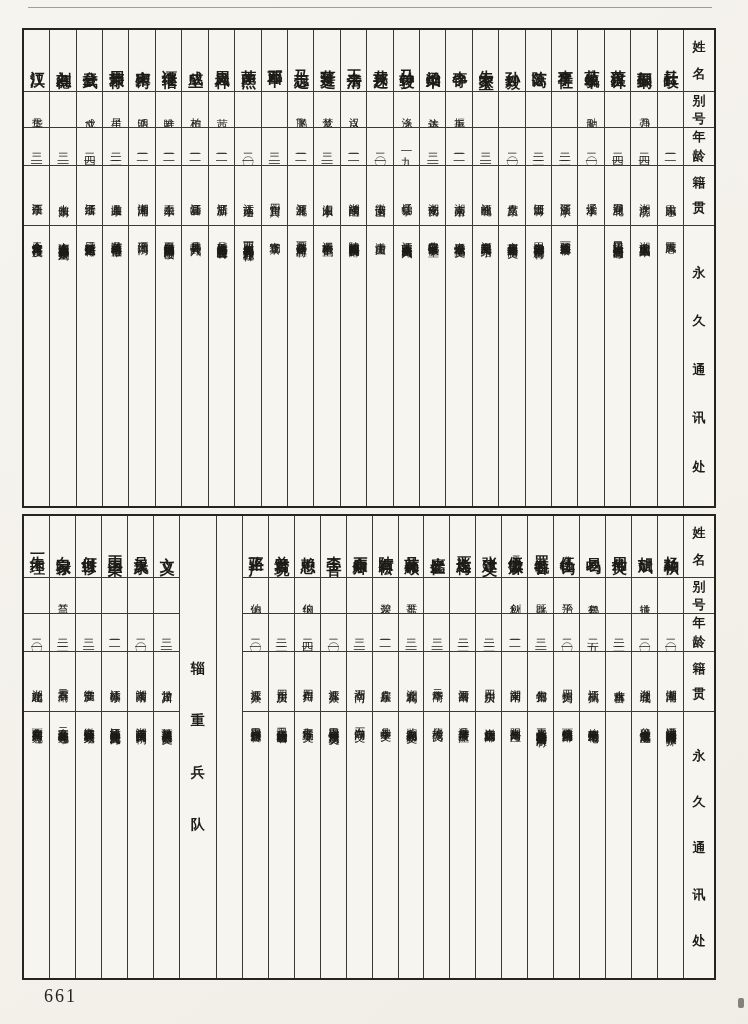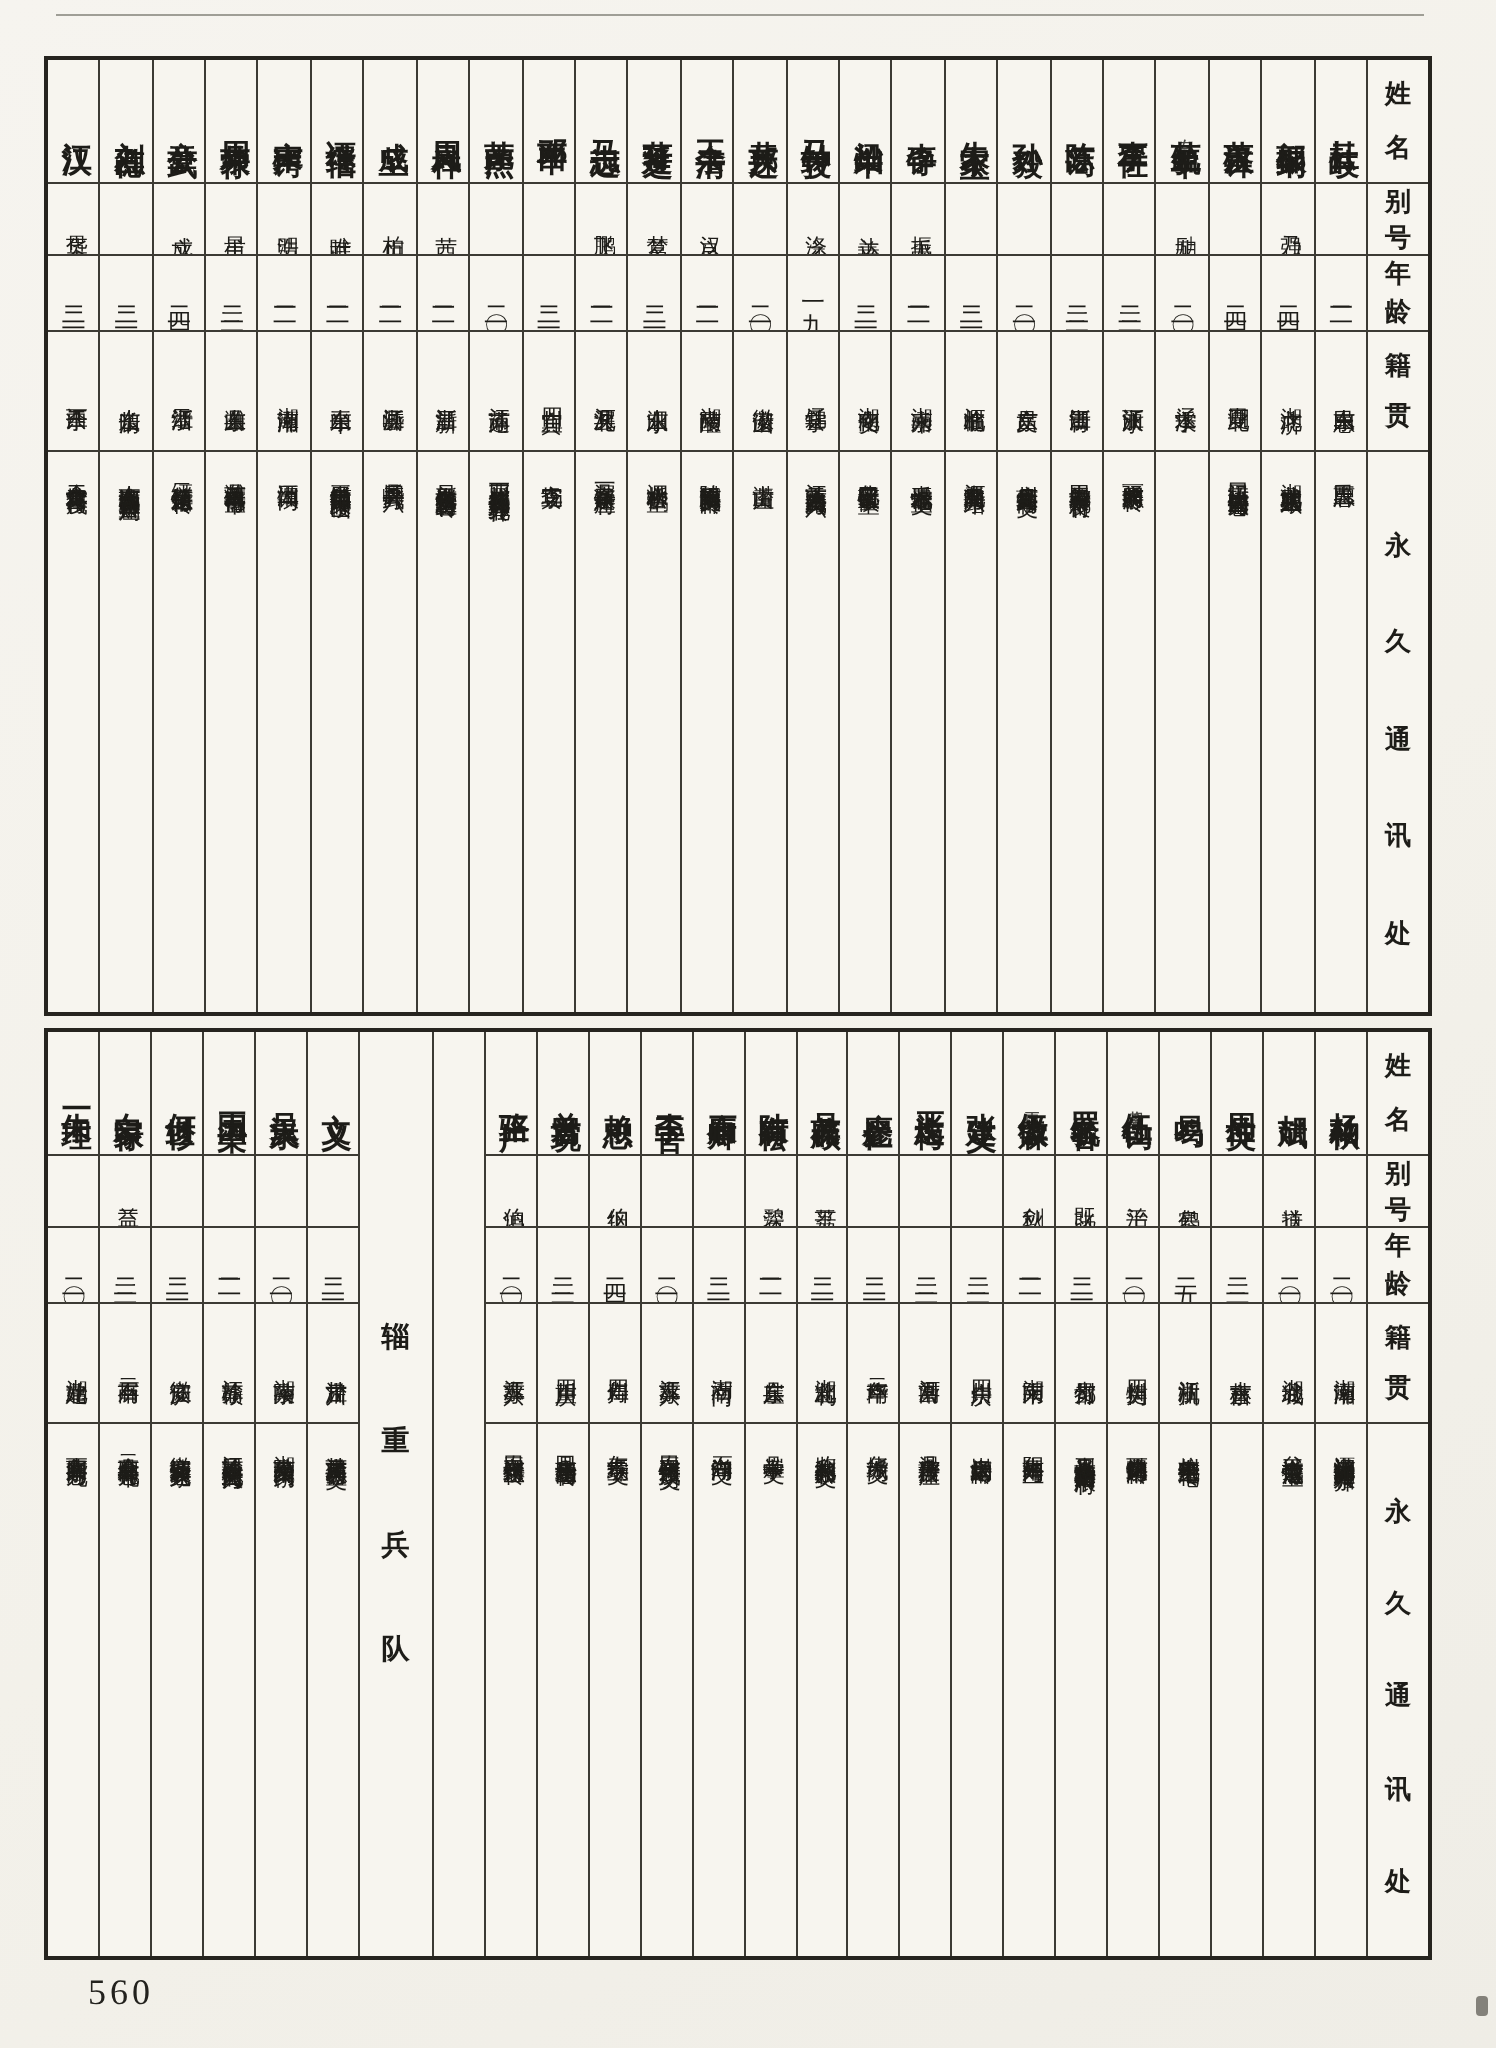--- a/index.html
+++ b/index.html
@@ -982,15 +982,15 @@
       <span class="vt ag">二〇</span>
     </div>
     <div class="cell r-native">
       <span class="vt nt">湖北建始</span>
     </div>
     <div class="cell r-address">
       <span class="vt ad">南京西华门四条巷九号</span>
     </div>
   </div>
     </div>
-  <div class="page-number">560</div>
+  <div class="page-number">661</div>
   <div class="corner-dot"></div>
 </div>
 
 </body></html>

